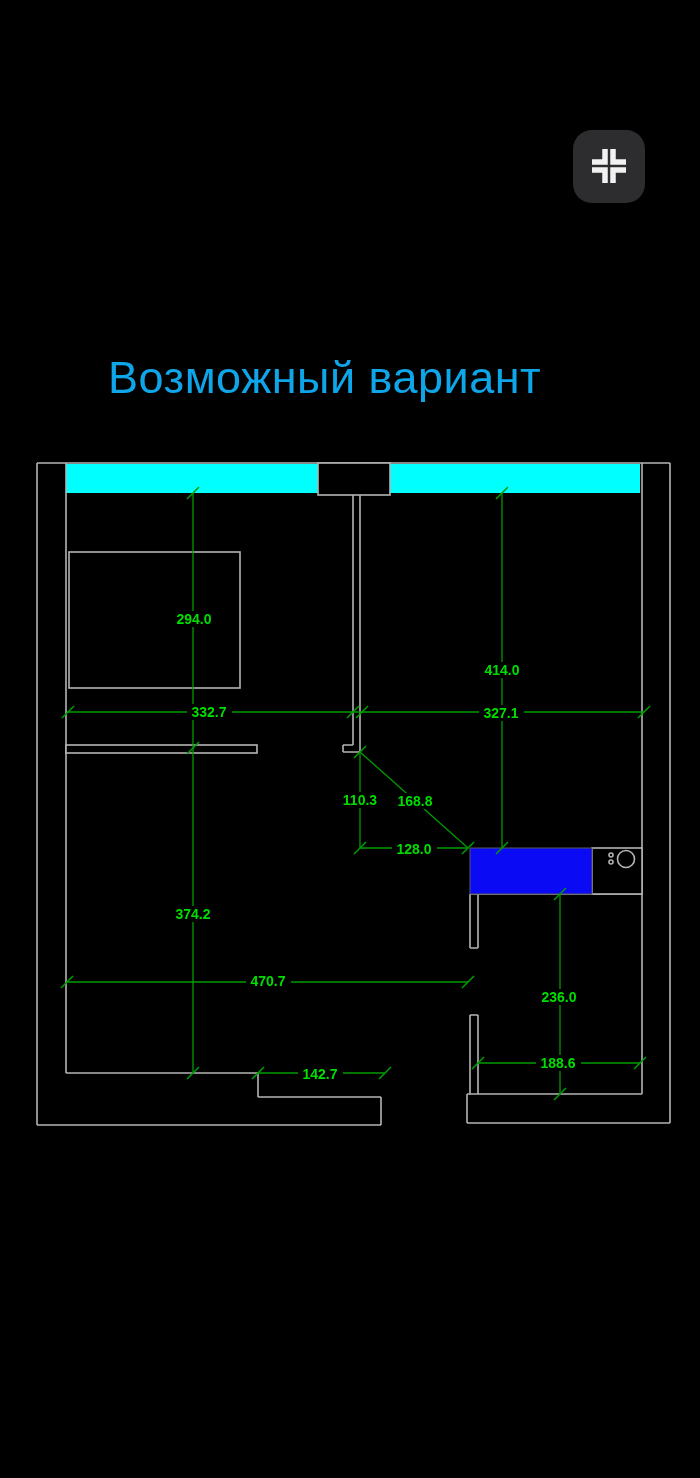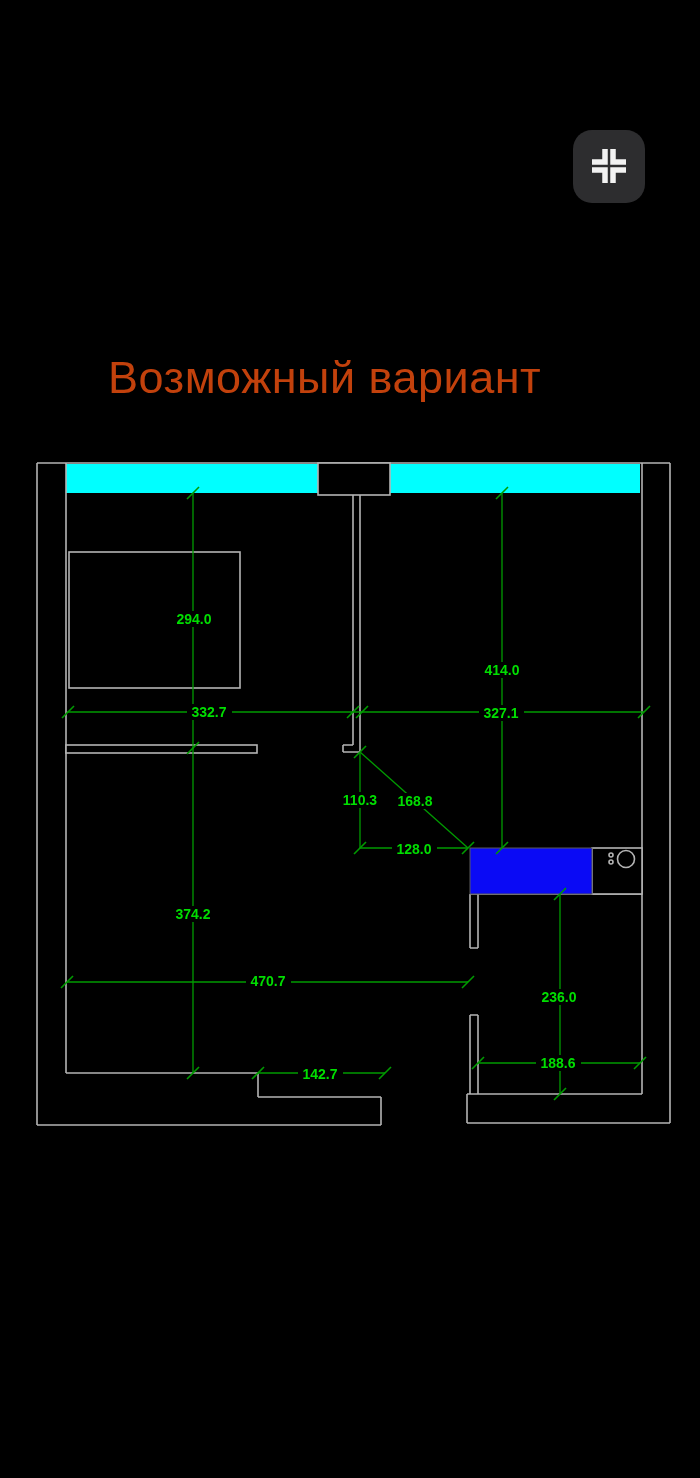--- a/index.html
+++ b/index.html
@@ -1,20 +1,20 @@
 <!DOCTYPE html>
 <html><head>
 <meta charset="utf-8">
 <style>
   html,body{margin:0;padding:0;background:#000;}
   .screen{position:relative;width:700px;height:1478px;background:#000;overflow:hidden;
           font-family:"Liberation Sans",sans-serif;}
   .collapse-btn{position:absolute;left:573px;top:130px;width:72px;height:73px;
                 background:#2d2d2f;border:none;border-radius:19px;cursor:pointer;padding:0;}
-  .page-title{position:absolute;left:108px;top:352px;margin:0;color:#c2410c;
+  .page-title{position:absolute;left:108px;top:352px;margin:0;color:#0ea5e9;
               font-size:45px;font-weight:400;letter-spacing:0.5px;white-space:nowrap;}
   .plan-svg{position:absolute;left:0;top:0;}
   .dim-text{font-size:14px;font-weight:700;}
 </style>
 </head>
 <body>
 
 <div class="screen">
 
   <button class="collapse-btn">

